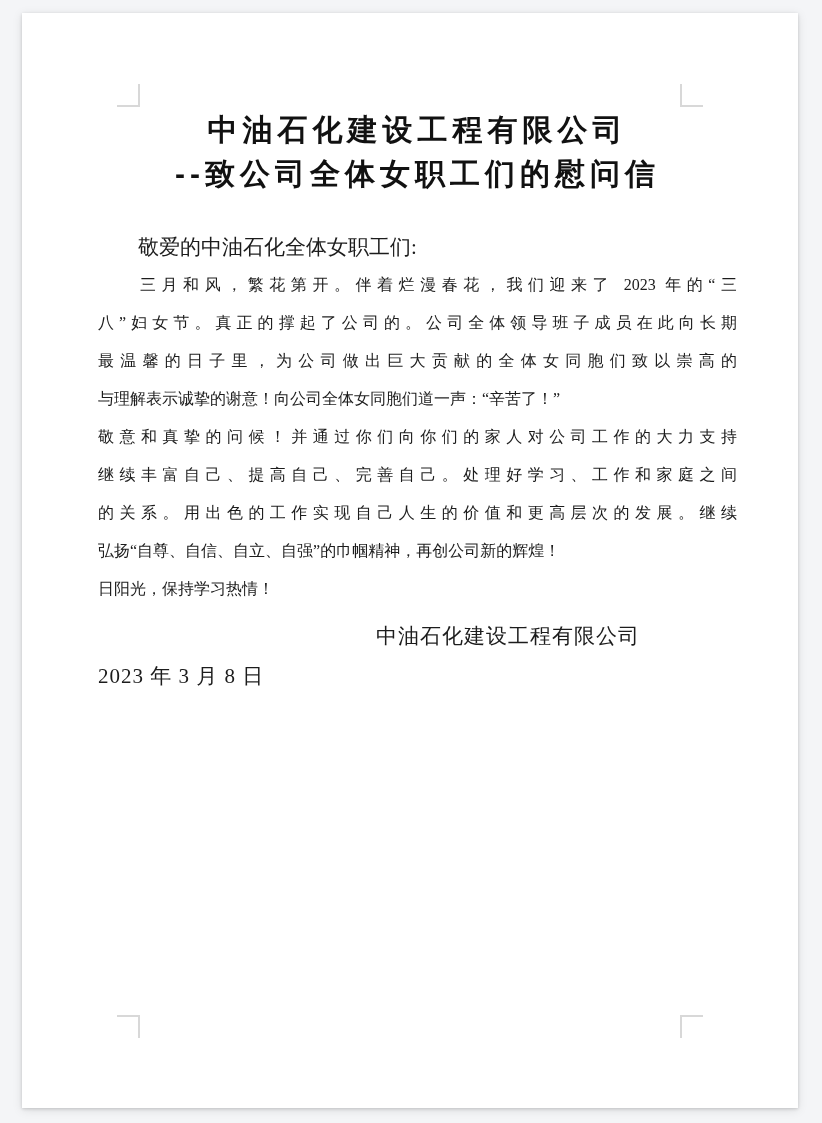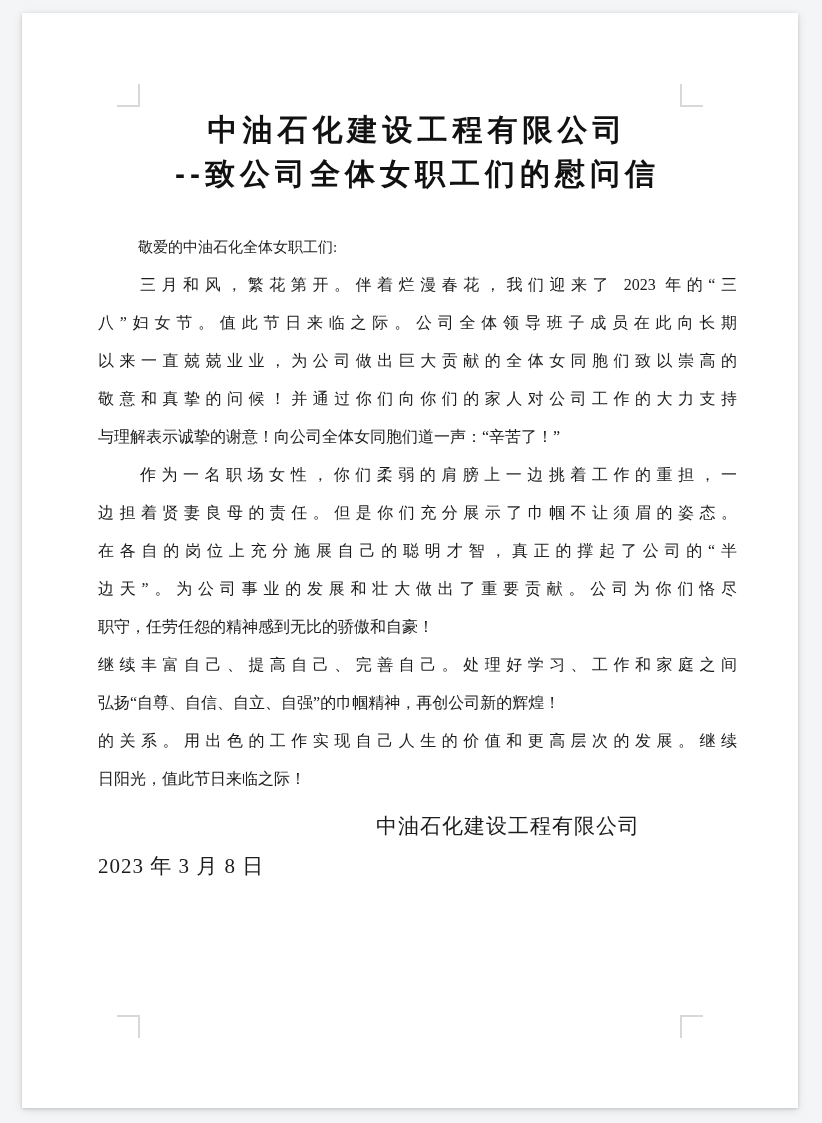--- a/index.html
+++ b/index.html
@@ -40,21 +40,21 @@
     font-weight: bold;
     font-size: 30px;
     letter-spacing: 5px;
     line-height: 44px;
     color: #111111;
   }
 
   .salutation {
     margin-top: 32px;
     padding-left: 40px;
-    font-size: 15px;
+    font-size: 21px;
     line-height: 38px;
   }
 
   .para { font-size: 16px; }
   .bodyline {
     line-height: 38px;
     text-align: justify;
     text-align-last: justify;
     white-space: nowrap;
   }
@@ -91,39 +91,32 @@
       <div class="doc-title">
         <div>中油石化建设工程有限公司</div>
         <div>--致公司全体女职工们的慰问信</div>
       </div>
 
       <div class="salutation">敬爱的中油石化全体女职工们:</div>
 
       <div>
           <div class="para">
             <div class="bodyline first">三月和风，繁花第开。伴着烂漫春花，我们迎来了 2023 年的“三</div>
-            <div class="bodyline">八”妇女节。值此节日来临之际。公司全体领导班子成员在此向长期</div>
-            <div class="bodyline">以来一直兢兢业业，为公司做出巨大贡献的全体女同胞们致以崇高的</div>
+            <div class="bodyline">八”妇女节。真正的撑起了公司的。公司全体领导班子成员在此向长期</div>
+            <div class="bodyline">最温馨的日子里，为公司做出巨大贡献的全体女同胞们致以崇高的</div>
+            <div class="bodyline last">与理解表示诚挚的谢意！向公司全体女同胞们道一声：“辛苦了！”</div>
             <div class="bodyline">敬意和真挚的问候！并通过你们向你们的家人对公司工作的大力支持</div>
-            <div class="bodyline last">与理解表示诚挚的谢意！向公司全体女同胞们道一声：“辛苦了！”</div>
-          </div>
-          <div class="para">
-            <div class="bodyline first">作为一名职场女性，你们柔弱的肩膀上一边挑着工作的重担，一</div>
-            <div class="bodyline">边担着贤妻良母的责任。但是你们充分展示了巾帼不让须眉的姿态。</div>
-            <div class="bodyline">在各自的岗位上充分施展自己的聪明才智，真正的撑起了公司的“半</div>
-            <div class="bodyline">边天”。为公司事业的发展和壮大做出了重要贡献。公司为你们恪尽</div>
-            <div class="bodyline last">职守，任劳任怨的精神感到无比的骄傲和自豪！</div>
           </div>
           <div class="para">
             <div class="bodyline">继续丰富自己、提高自己、完善自己。处理好学习、工作和家庭之间</div>
+            <div class="bodyline">的关系。用出色的工作实现自己人生的价值和更高层次的发展。继续</div>
             <div class="bodyline last">弘扬“自尊、自信、自立、自强”的巾帼精神，再创公司新的辉煌！</div>
-            <div class="bodyline">的关系。用出色的工作实现自己人生的价值和更高层次的发展。继续</div>
           </div>
           <div class="para">
-            <div class="bodyline last">日阳光，值此节日来临之际！</div>
+            <div class="bodyline last">日阳光，保持学习热情！</div>
           </div>
         </div>
 
       <div class="closing">
         <div class="sig-line">中油石化建设工程有限公司</div>
         <div class="date-line">2023 年 3 月 8 日</div>
       </div>
 
     </div>
   </div>

